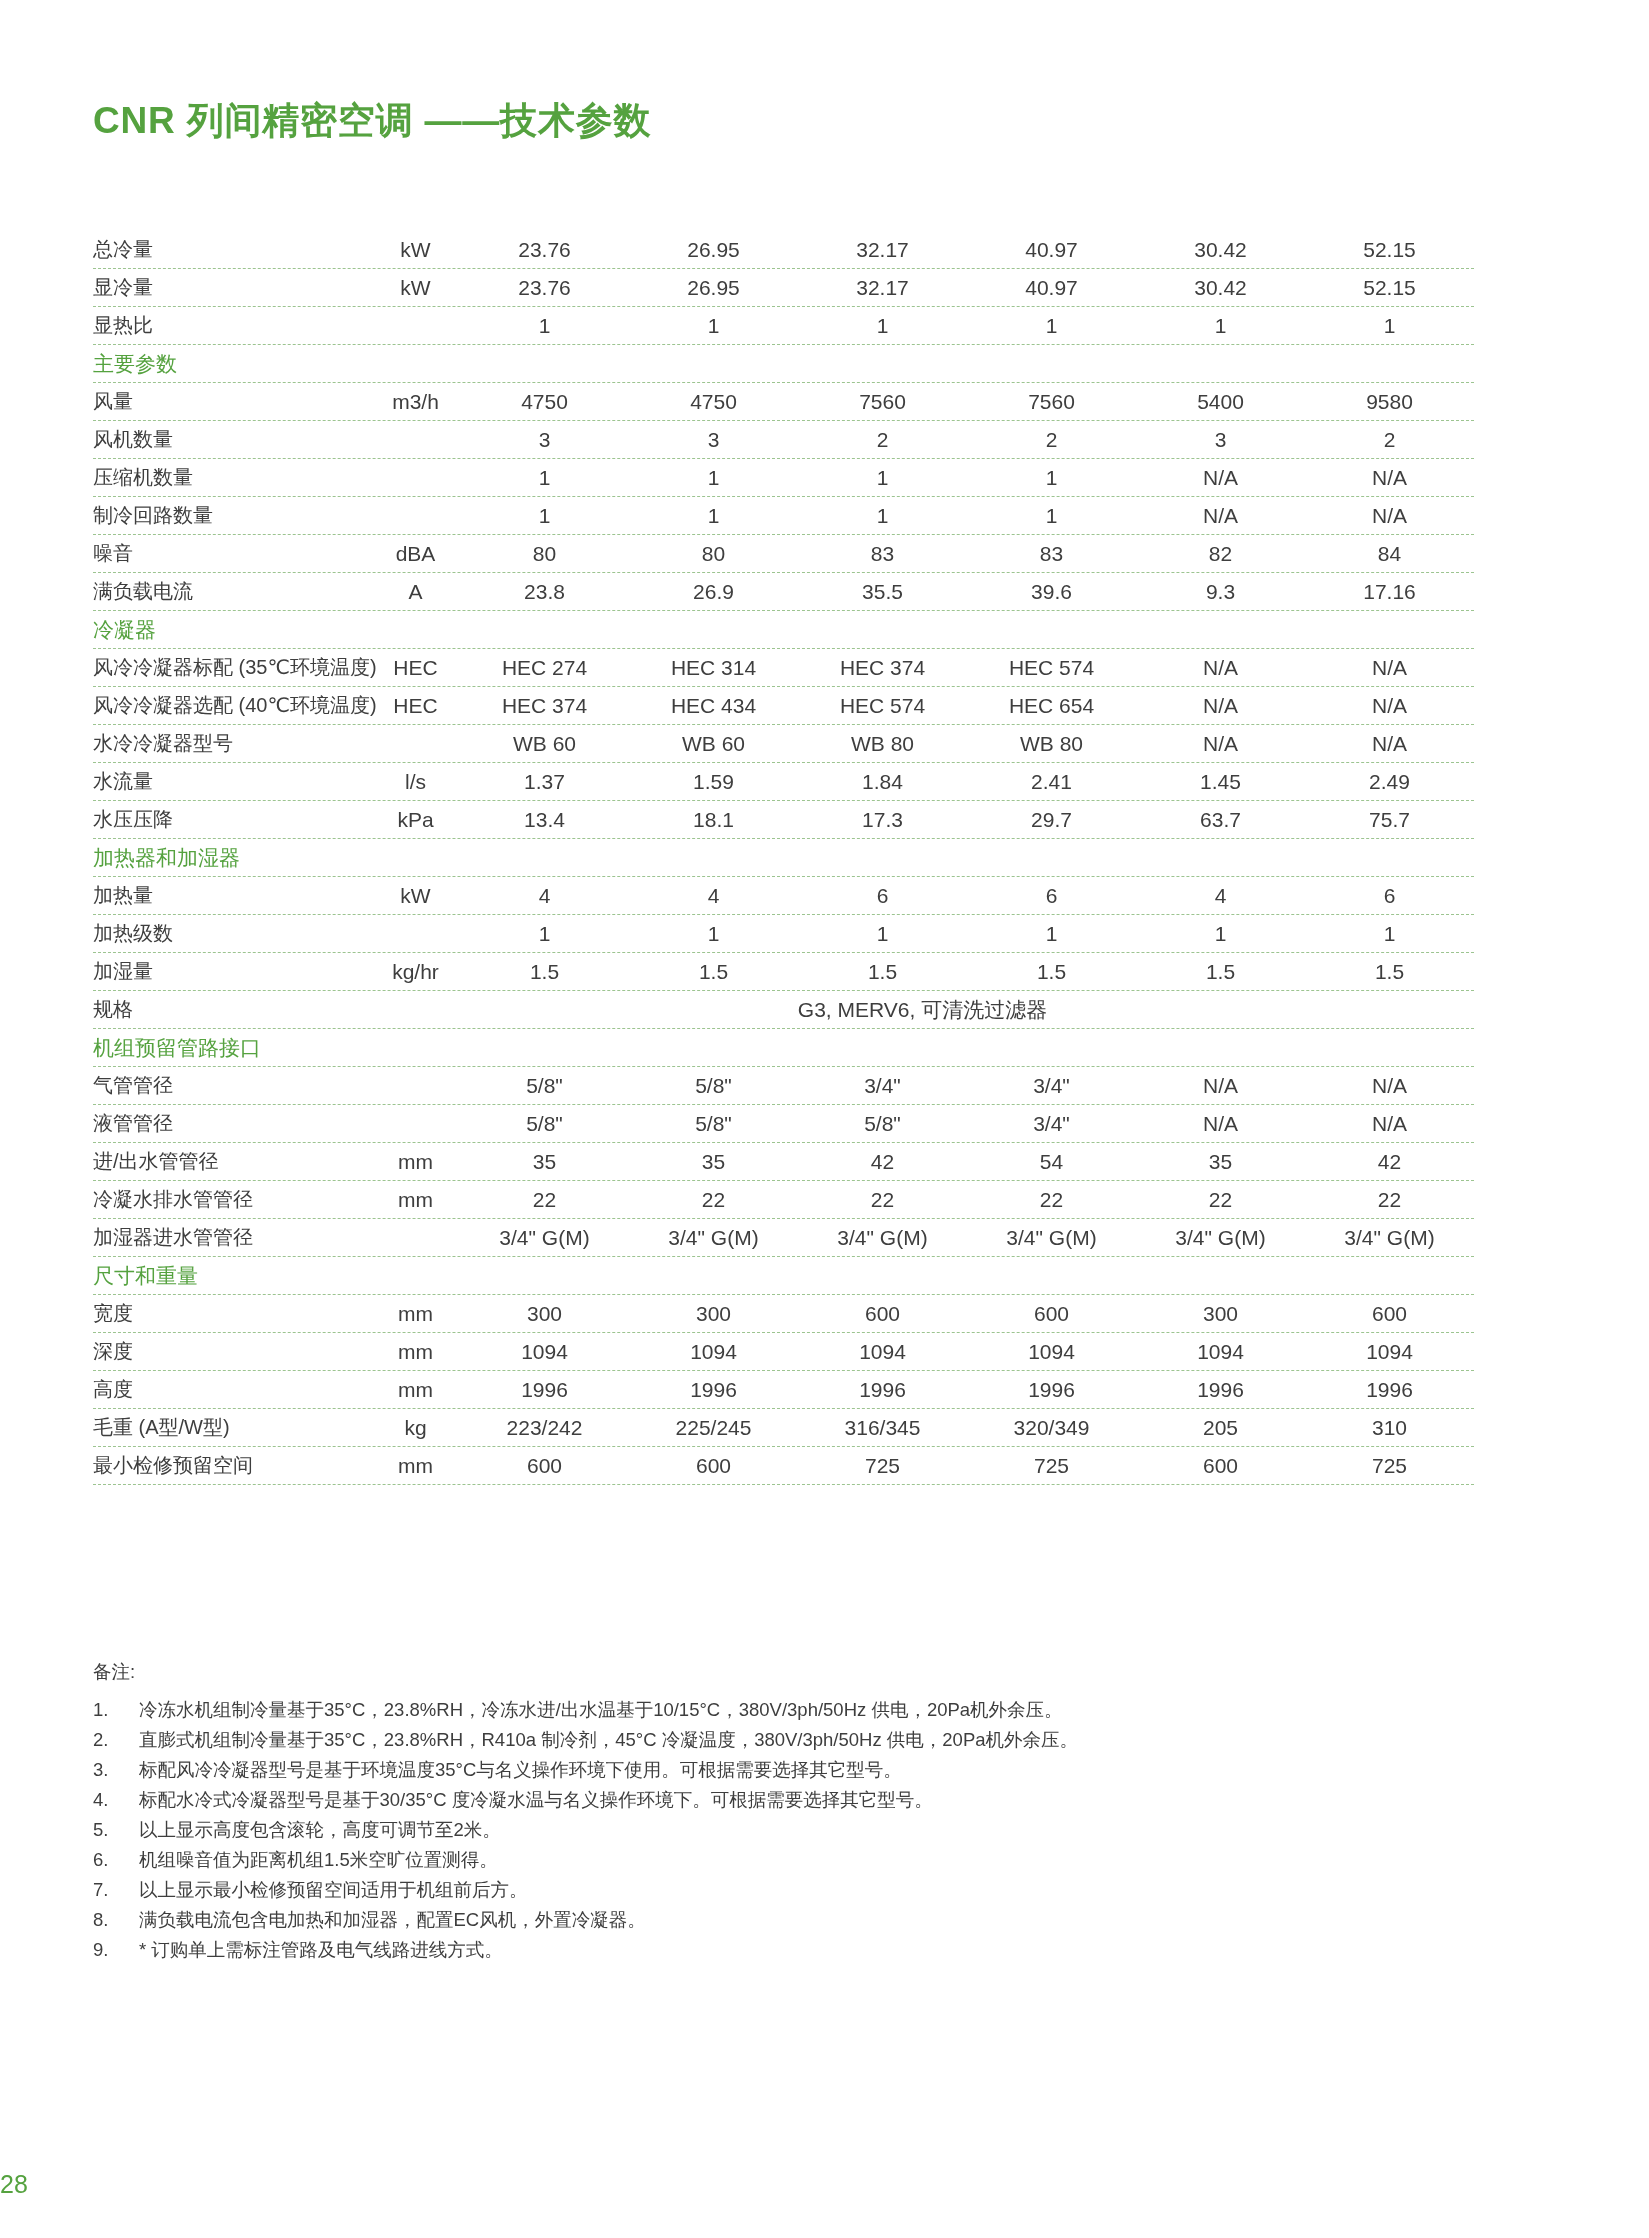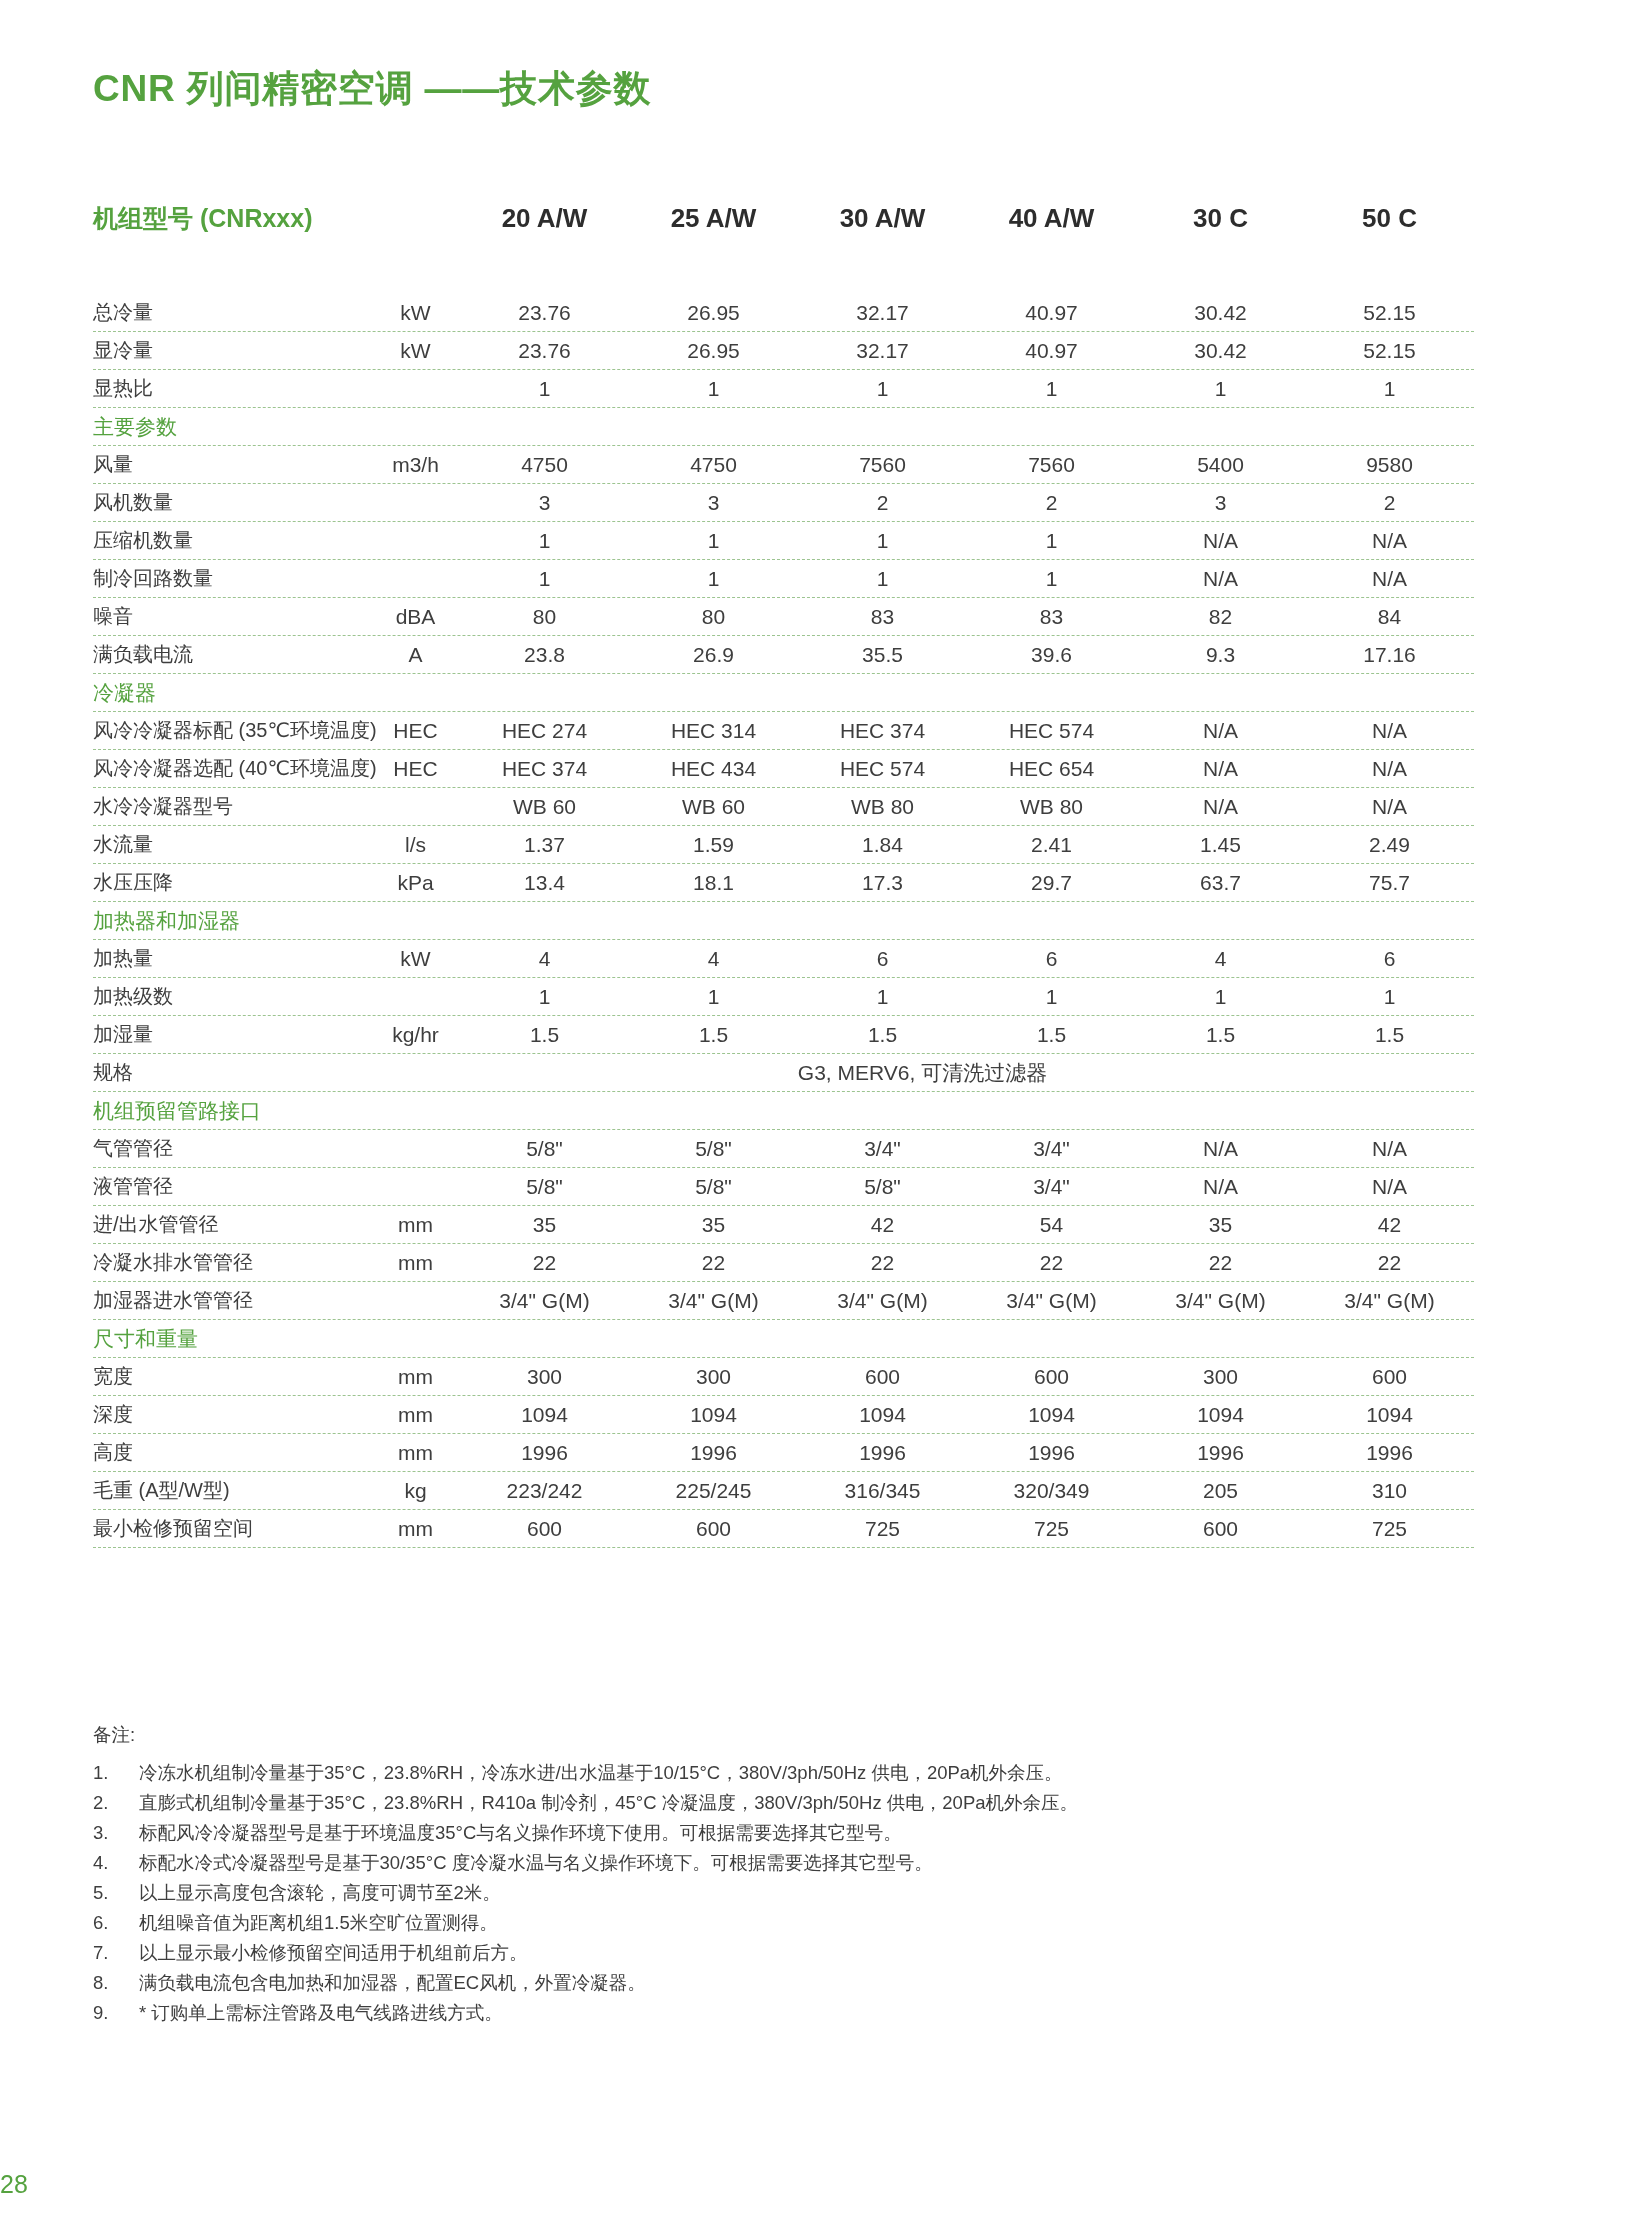--- a/index.html
+++ b/index.html
@@ -2,21 +2,21 @@
 <html style="font-size:13px"><head>
 <meta charset="utf-8">
 <style>
   html,body { margin:0; padding:0; background:#ffffff; }
   .page {
     position: relative;
     width: 1650px;
     height: 2239px;
     background: #ffffff;
     box-sizing: border-box;
-    padding: 64px 176px 0 93px;
+    padding: 96px 176px 0 93px;
     font-family: "Liberation Sans", "DejaVu Sans", sans-serif;
     color: #3e3e3e;
     overflow: hidden;
   }
   .title {
     margin: 0;
     font-size: 37px;
     font-weight: bold;
     color: #55a23f;
     letter-spacing: 0.8px;
@@ -98,31 +98,20 @@
   }
 </style>
 </head>
 <body>
 
 <div class="page">
 
   <h1 class="title">CNR 列间精密空调 ——技术参数</h1>
 
   <div class="spec-table">
-    <div class="header-row">
-      <div class="model-header">机组型号 (CNRxxx)</div>
-      <div id="col-headers" style="display:flex;">
-          <div class="col-header">20 A/W</div>
-          <div class="col-header">25 A/W</div>
-          <div class="col-header">30 A/W</div>
-          <div class="col-header">40 A/W</div>
-          <div class="col-header">30 C</div>
-          <div class="col-header">50 C</div>
-        </div>
-    </div>
     <div class="rows" id="rows">
         <div class="row">
           <div class="c-label">总冷量</div>
           <div class="c-unit">kW</div>
           <div class="c-val">23.76</div>
           <div class="c-val">26.95</div>
           <div class="c-val">32.17</div>
           <div class="c-val">40.97</div>
           <div class="c-val">30.42</div>
           <div class="c-val">52.15</div>

